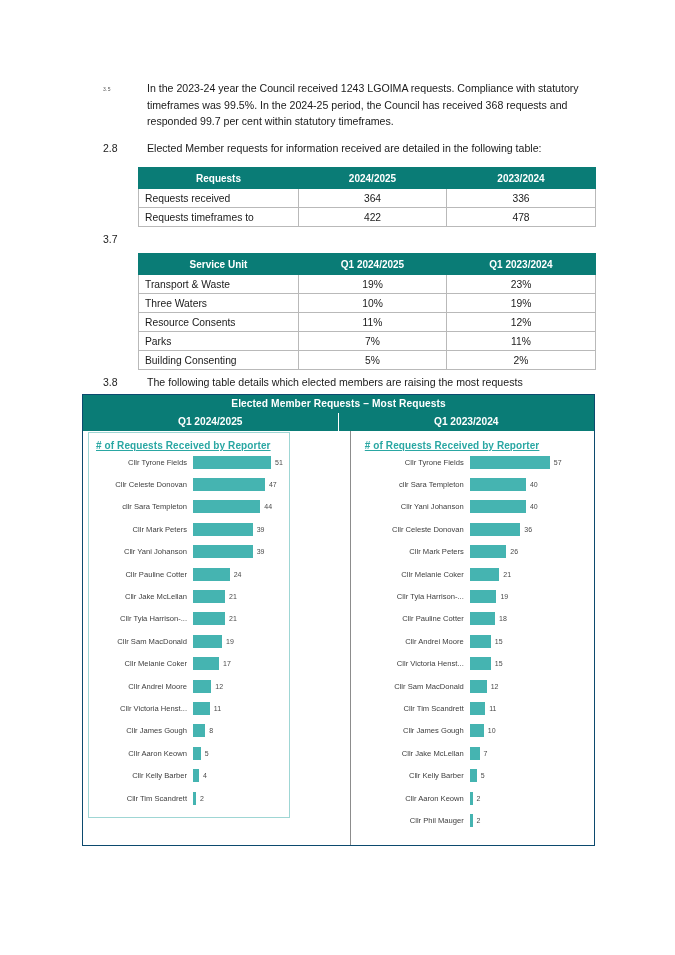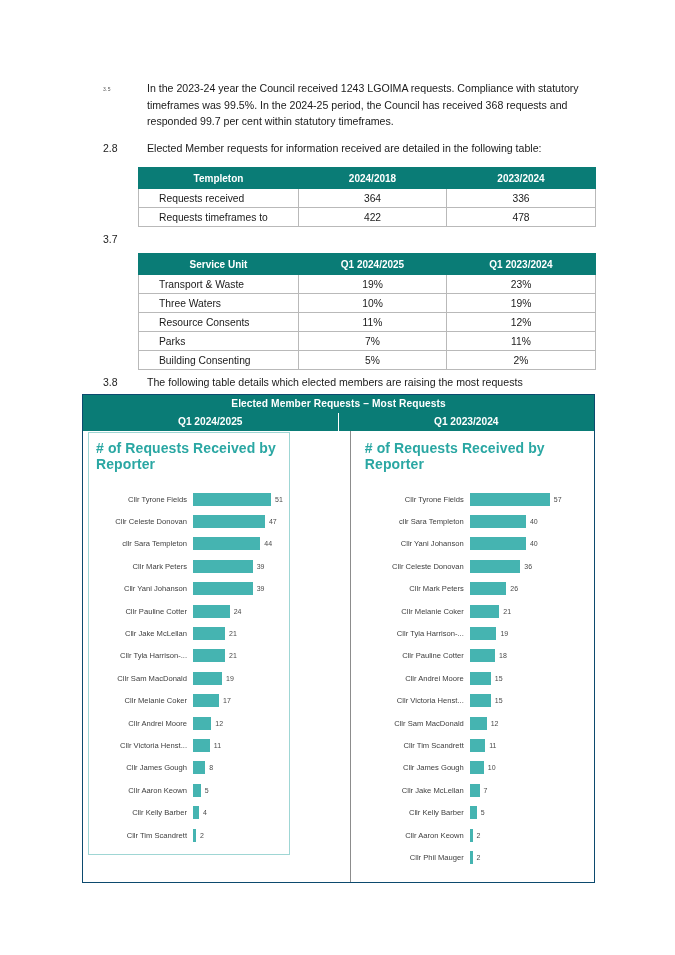--- a/index.html
+++ b/index.html
@@ -71,21 +71,21 @@
     border: 1px solid #0a7c76;
     height: 12px;
   }
   table.data td {
     font-size: 10.3px;
     border: 1px solid #b9b9b9;
     padding: 3px 4px;
     height: 12px;
     color: #1a1a1a;
   }
-  table.data td.name { text-align: left; padding-left: 20px; }
+  table.data td.name { text-align: left; padding-left: 6px; }
   table.data td.val  { text-align: center; }
 
   #table-requests { left: 138px; top: 167px; width: 457px; }
   #table-units    { left: 138px; top: 253px; width: 457px; }
 
   
   .chartblock {
     position: absolute;
     left: 82px;
     top: 394px;
@@ -135,25 +135,26 @@
   }
   .cb-inner.boxed {
     border: 1px solid #9fd6d4;
     margin: 1px 60px 4px 5px;
   }
   .cb-inner.plain {
     margin: 1px 6px 4px 6px;
     border: 1px solid transparent;
   }
   .chart-head {
-    font-size: 14px;
+    font-size: 10px;
     font-weight: bold;
     color: #2aa7a3;
-    margin: 2px 0 16px 3px;
+    margin: 2px 0 0 3px;
     letter-spacing: 0.1px;
+    text-decoration: underline;
   }
 
   .bar-row {
     display: flex;
     align-items: center;
     height: 22.4px;
   }
   .bar-label {
     flex: 0 0 94px;
     text-align: right;
@@ -200,22 +201,22 @@
   </div>
 
   <table class="data" id="table-requests">
     <colgroup>
         <col style="width:160px">
         <col style="width:148px">
         <col style="width:149px">
       </colgroup>
     <thead>
       <tr>
-        <th>Templeton</th>
-        <th>2024/2018</th>
+        <th>Requests</th>
+        <th>2024/2025</th>
         <th>2023/2024</th>
       </tr>
     </thead>
     <tbody>
       <tr>
         <td class="name">Requests received</td>
         <td class="val">364</td>
         <td class="val">336</td>
       </tr>
       <tr>

